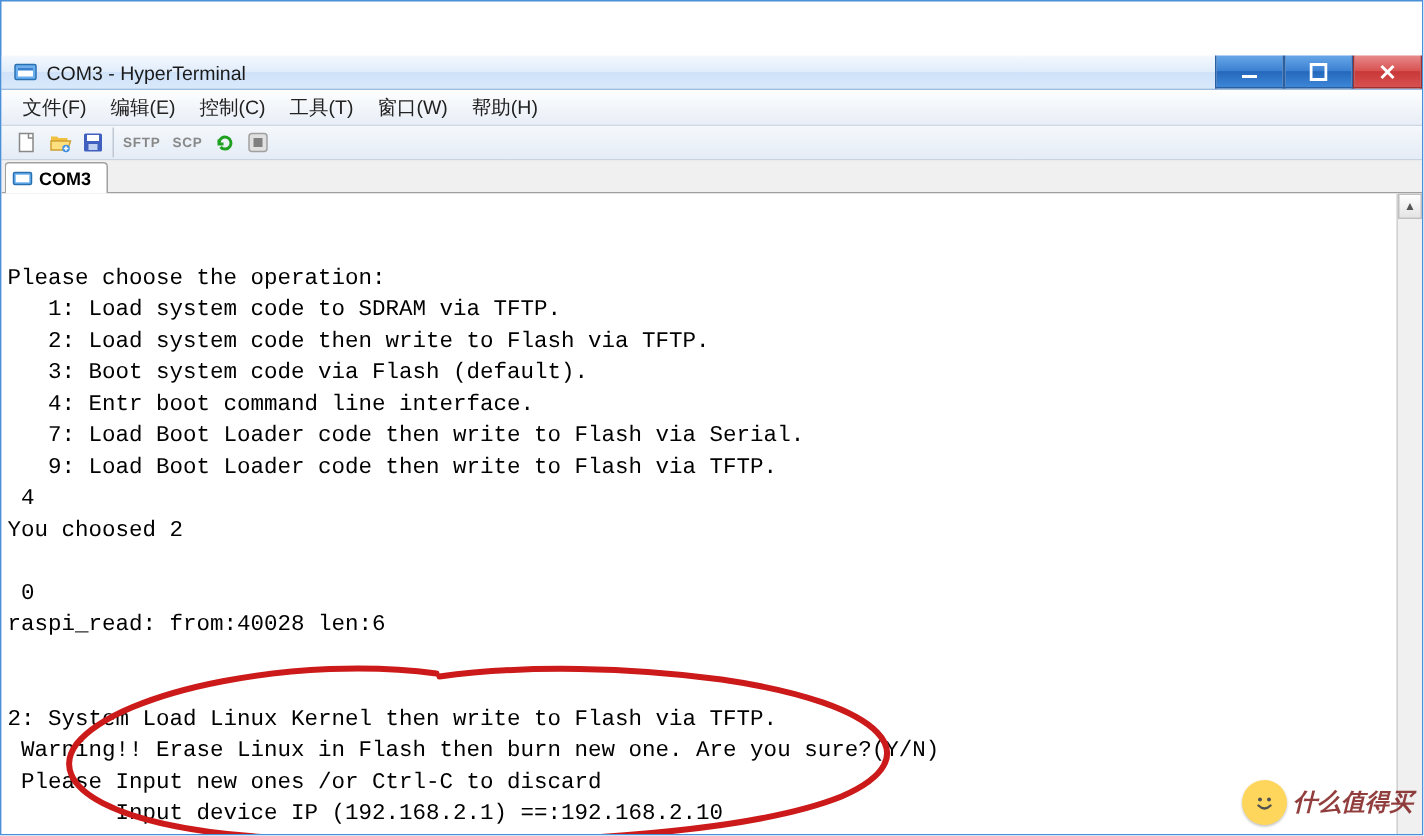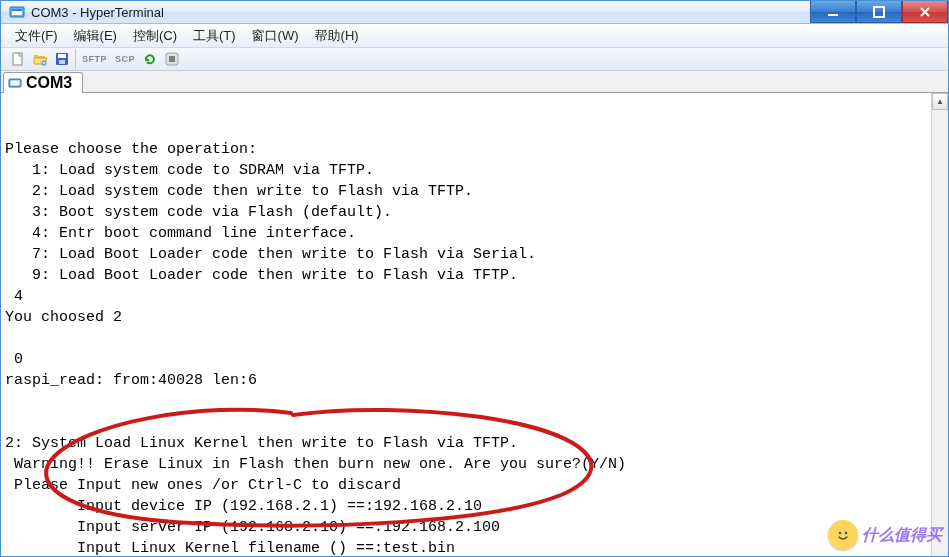--- a/index.html
+++ b/index.html
@@ -1,57 +1,57 @@
 <!DOCTYPE html>
 <html><head>
 <meta charset="utf-8">
 <style>
   * { box-sizing: border-box; }
   html,body { margin:0; padding:0; font-family: "Segoe UI", Tahoma, sans-serif; font-size:13px; background:#fff; }
   .window { width:949px; height:557px; display:flex; flex-direction:column; border:1px solid #4a90d9; position:relative; overflow:hidden; }
 
   
-  .titlebar { height:30px; background:linear-gradient(to bottom,#f4f8fe 0%,#e0ecfb 50%,#cfe2f9 51%,#d9e9fb 100%); display:flex; align-items:center; border-bottom:1px solid #9dbde0; }
+  .titlebar { height:30px; background:linear-gradient(to bottom,#f4f8fe 0%,#e0ecfb 50%,#cfe2f9 51%,#d9e9fb 100%); display:flex; align-items:center; border-bottom:1px solid #9dbde0;margin-top:36px; }
   .titlebar .app-icon { width:16px; height:16px; margin:0 6px 0 8px; }
   .titlebar .title-text { flex:1; font-size:13px; color:#1a1a1a; }
   .win-btns { display:flex; height:100%; }
   .win-btn { width:46px; height:22px; margin-top:0; display:flex; align-items:center; justify-content:center; }
   .win-btn.min,.win-btn.max { background:linear-gradient(to bottom,#67a7e8 0%,#3b7fd1 50%,#2568bb 51%,#3d86d8 100%); border:1px solid #2a5fa0; border-top:none; }
   .win-btn.close { background:linear-gradient(to bottom,#e78a8a 0%,#d85050 50%,#c83838 51%,#d85050 100%); border:1px solid #a03030; border-top:none; }
   .win-btn svg { pointer-events:none; }
 
   
   .menubar { height:24px; background:linear-gradient(to bottom,#fdfefe,#e8eef7); display:flex; align-items:center; padding:0 6px; border-bottom:1px solid #d0d8e4; font-size:13px; }
   .menu-item { padding:16px 8px; cursor:default; color:#222; }
 
   
   .toolbar { height:28px; background:linear-gradient(to bottom,#f5f8fc,#e4ecf6); display:flex; align-items:center; gap:0; padding:0 6px; border-bottom:1px solid #c8d2e0;text-align:center; }
   .tool-btn { width:22px; height:22px; display:flex; align-items:center; justify-content:center; border:1px solid transparent; border-radius:2px; }
   .tool-btn.text { width:auto; padding:0 3px; font-size:9px; color:#888; font-weight:bold; letter-spacing:0.5px; }
   .tool-sep { width:1px; height:20px; background:#c0c8d4; margin:0 2px; }
 
   
   .tabbar { height:23px; background:#f0f0f0; display:flex; align-items:flex-end; border-bottom:1px solid #a0a0a0; padding-left:2px; }
-  .tab { height:21px; padding:0 10px 0 4px; background:#fff; border:1px solid #a0a0a0; border-bottom:none; border-top-left-radius:3px; border-top-right-radius:3px; display:flex; align-items:center; gap:4px; font-size:16px; font-weight:bold; position:relative; top:1px; }
+  .tab { height:21px; padding:0 10px 0 4px; background:#fff; border:1px solid #a0a0a0; border-bottom:none; border-top-left-radius:3px; border-top-right-radius:3px; display:flex; align-items:center; gap:4px; font-size:12px; font-weight:bold; position:relative; top:1px; }
   .tab-icon { width:14px; height:14px; }
 
   
   .terminal-wrap { flex:1; display:flex; background:#fff; position:relative; }
   .terminal { flex:1; padding:25px 4px; font-family: "Courier New", monospace; font-size:15px; line-height:21px; color:#000; white-space:pre; overflow:hidden; position:relative; }
   .scrollbar { width:17px; background:#f0f0f0; border-left:1px solid #d0d0d0; display:flex; flex-direction:column; }
   .scroll-btn { height:17px; background:linear-gradient(to bottom,#fefefe,#e4e4e4); border:1px solid #c0c0c0; display:flex; align-items:center; justify-content:center; font-size:8px; color:#555; }
   .scroll-track { flex:1; background:#f0f0f0; }
 
   
   .annotation { position:absolute; pointer-events:none; }
 
   
   .watermark { position:absolute; right:6px; bottom:6px; display:flex; align-items:center; gap:4px; opacity:0.85; }
   .watermark .smile { width:30px; height:30px; border-radius:50%; background:#ffd040; display:flex; align-items:center; justify-content:center; font-size:16px; box-shadow:0 1px 2px rgba(0,0,0,0.3); }
-  .watermark .wm-text { font-size:16px; color:#8b5cf6; font-weight:bold; font-style:italic; }
+  .watermark .wm-text { font-size:16px; color:#7f1d1d; font-weight:bold; font-style:italic; }
 </style>
 </head>
 <body>
 
 <div class="window">
 
   <div class="titlebar">
     <svg class="app-icon" viewBox="0 0 16 16">
       <rect x="1" y="3" width="14" height="10" rx="1" fill="#6ab0f0" stroke="#2a70b0"></rect>
       <rect x="3" y="5" width="10" height="6" fill="#fff"></rect>

